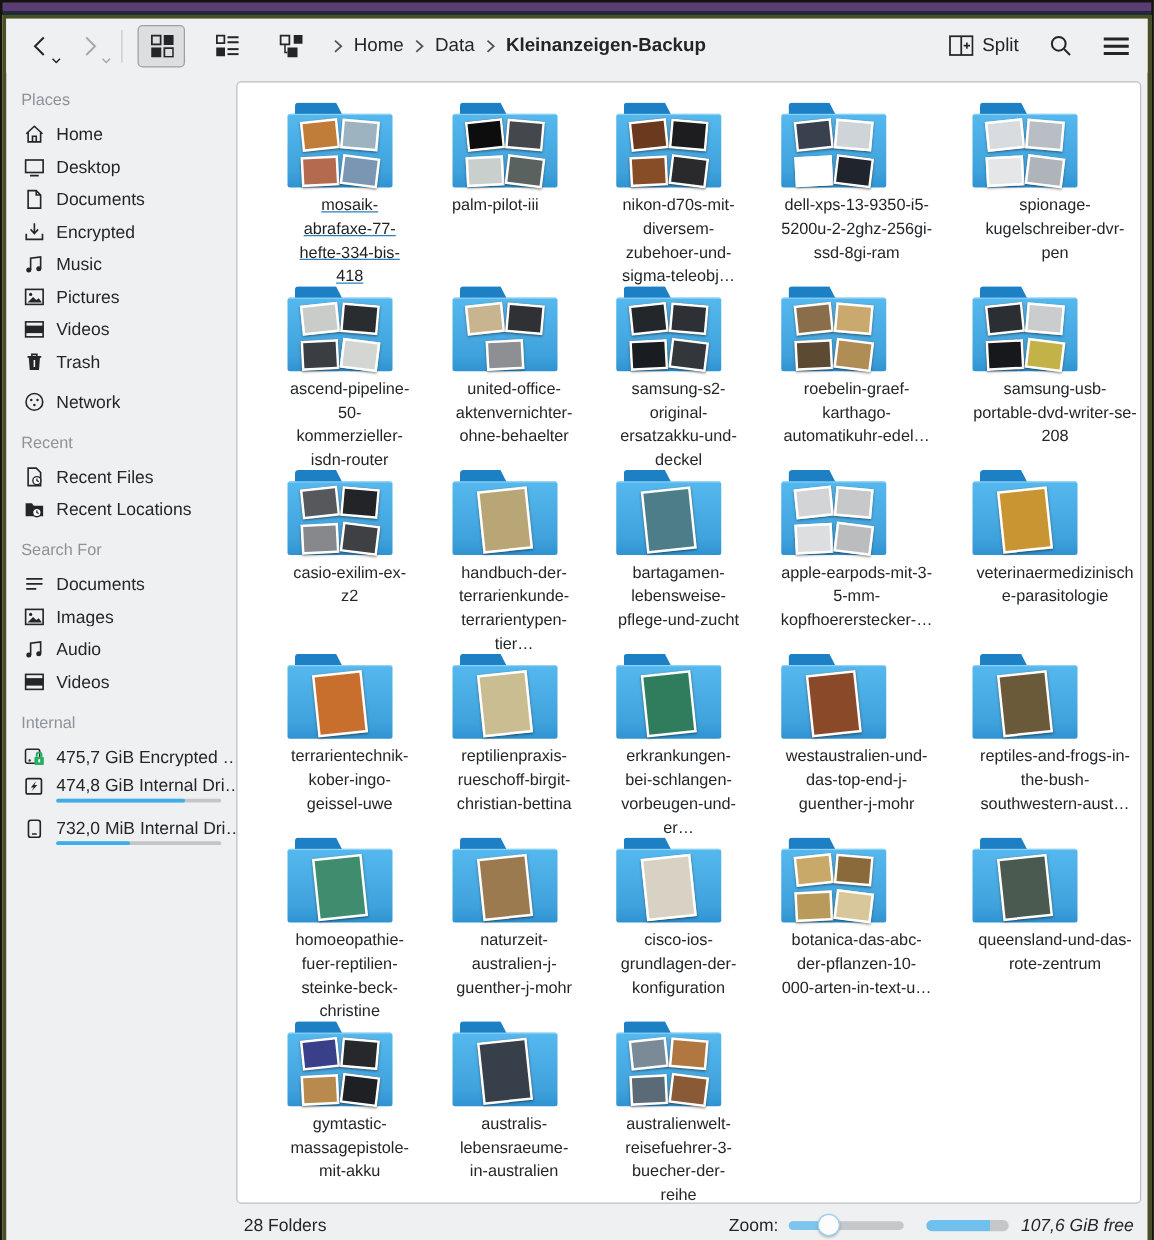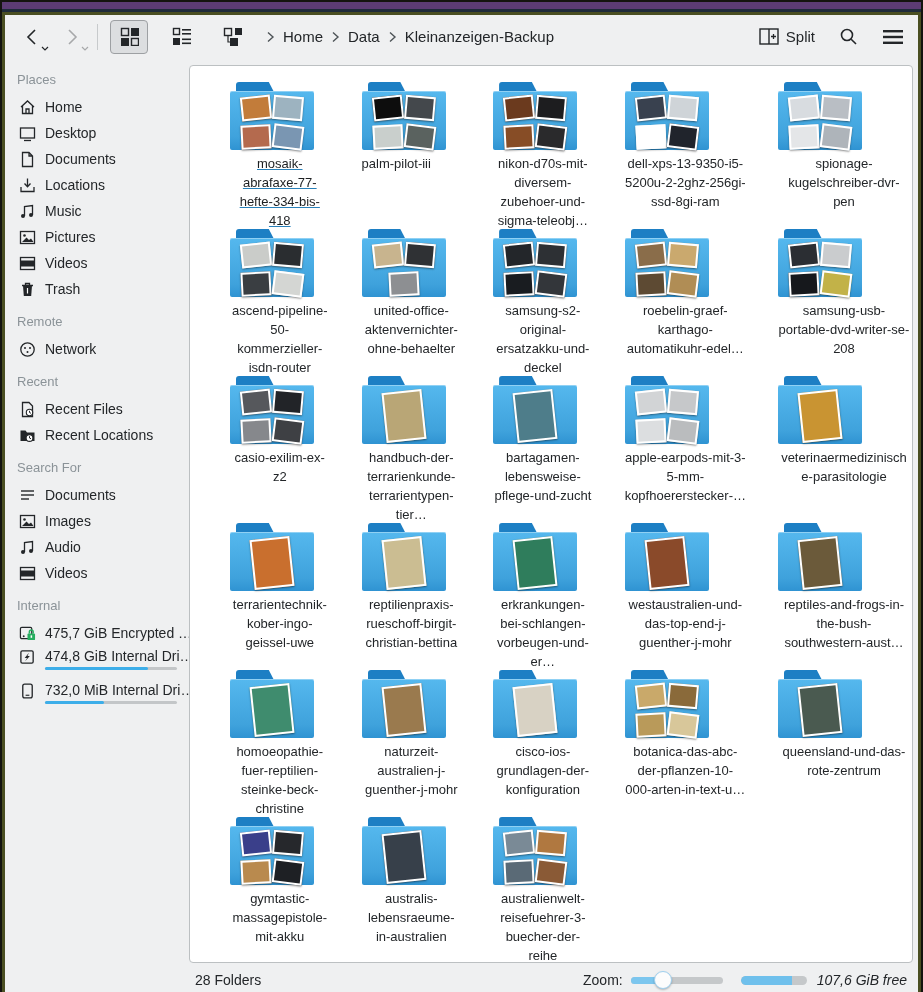--- a/index.html
+++ b/index.html
@@ -19,21 +19,21 @@
   .nav-arrow { position:relative; width:26px; }
   .nav-arrow .caret { position:absolute; right:-4px; bottom:2px; }
   .disabled { opacity:.35; }
   .tb-sep { width:1px; height:26px; background:#c7cacc; margin:0 12px 0 2px; }
   .view-group { display:flex; align-items:center; gap:14px; margin-right:14px; }
   .view-btn { width:38px; height:34px; display:flex; align-items:center; justify-content:center; border-radius:4px; border:1px solid transparent; }
   .view-btn.checked { background:#dcdee0; border-color:#9da0a3; }
 
   .breadcrumb { display:flex; align-items:center; gap:2px; font-size:15px; color:#232629; flex:1 1 auto; min-width:0; }
   .crumb { padding:4px 6px; border-radius:3px; cursor:pointer; white-space:nowrap; }
-  .crumb.current { font-weight:normal; }
+  .crumb.current { font-weight:bold; }
   .crumb-sep { display:flex; align-items:center; }
 
   .tb-right { display:flex; align-items:center; gap:16px; }
   .split-btn { display:flex; align-items:center; gap:7px; font-size:15px; color:#232629; }
 
   
   .body-row { flex:1 1 auto; display:flex; min-height:0; }
   .sidebar { width:184px; flex:0 0 auto; padding:8px 0 0 10px; overflow:hidden; }
   .side-section { margin-bottom:6px; }
   .side-header { font-size:13px; color:#8b9398; padding:6px 0 7px 2px; }
@@ -213,21 +213,21 @@
   </div>
 
   <div class="side-item">
     <span class="ico">
                   <svg width="17" height="17" viewBox="0 0 17 17">
                     <path d="M8.5 1.5 L8.5 9 M5.5 6.5 L8.5 9.8 L11.5 6.5" fill="none" stroke="#232629" stroke-width="1.3"></path>
                     <path d="M2 10 L2 14.5 L15 14.5 L15 10" fill="none" stroke="#232629" stroke-width="1.3"></path>
                   </svg>
                 </span>
     <span class="lbl-wrap">
-      <span class="lbl">Locations</span>
+      <span class="lbl">Encrypted</span>
     </span>
   </div>
 
   <div class="side-item">
     <span class="ico">
                   <svg width="17" height="17" viewBox="0 0 17 17">
                     <path d="M5.5 13 L5.5 3.5 L13.5 2.5 L13.5 12" fill="none" stroke="#232629" stroke-width="1.3"></path>
                     <circle cx="4" cy="13" r="2" fill="#232629"></circle>
                     <circle cx="12" cy="12" r="2" fill="#232629"></circle>
                   </svg>
@@ -272,21 +272,20 @@
                 </span>
     <span class="lbl-wrap">
       <span class="lbl">Trash</span>
     </span>
   </div>
 
 </div>
   </div>
 
   <div class="side-section">
-    <div class="side-header">Remote</div>
     <div class="side-items">
   <div class="side-item">
     <span class="ico">
                   <svg width="17" height="17" viewBox="0 0 17 17">
                     <circle cx="8.5" cy="8.5" r="6.7" fill="none" stroke="#232629" stroke-width="1.3"></circle>
                     <circle cx="6" cy="7" r="1" fill="#232629"></circle>
                     <circle cx="11" cy="7" r="1" fill="#232629"></circle>
                     <circle cx="8.5" cy="11" r="1" fill="#232629"></circle>
                   </svg>
                 </span>

